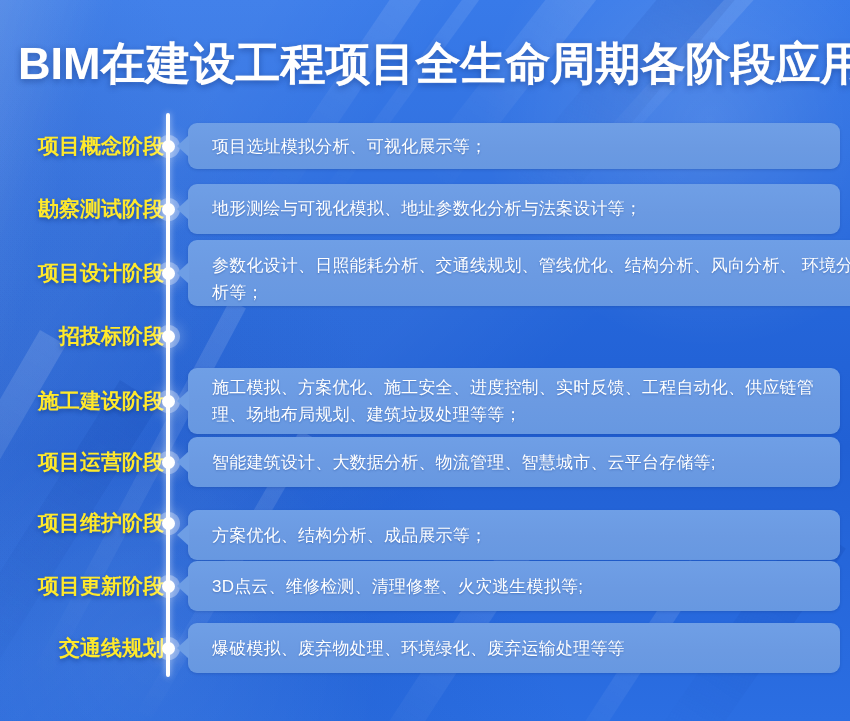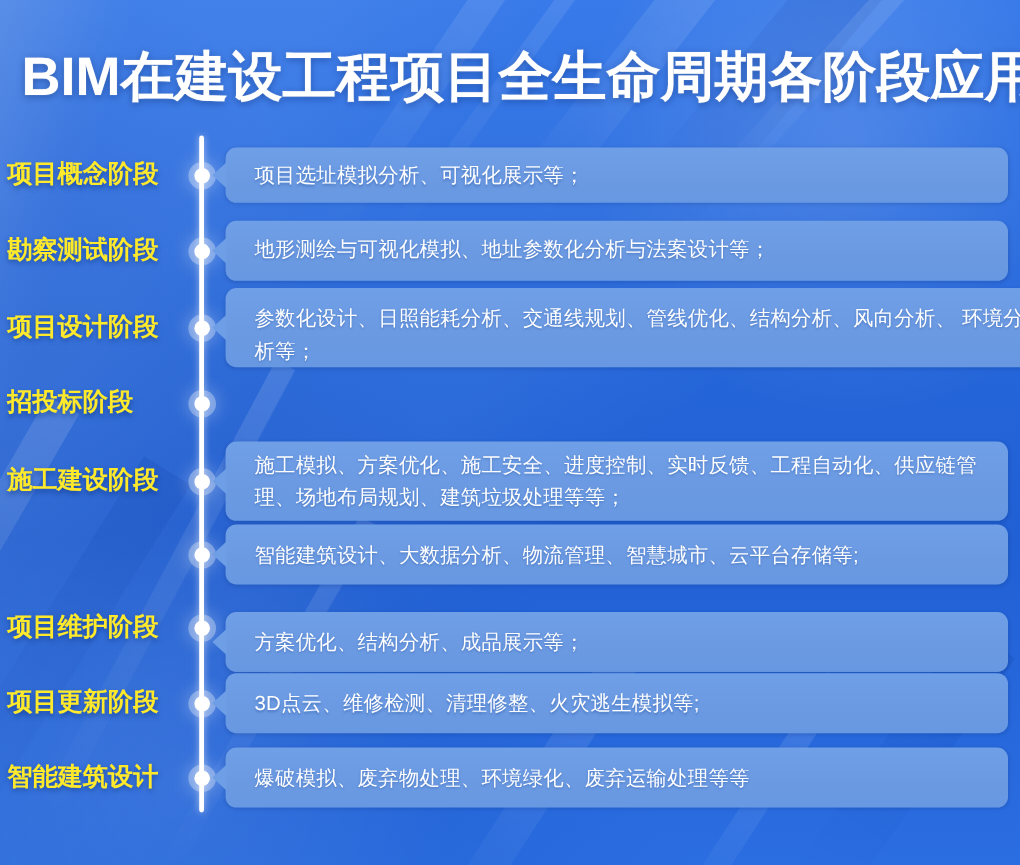--- a/index.html
+++ b/index.html
@@ -51,21 +51,21 @@
   
   .timeline-line{
     position:absolute;left:166px;top:113px;width:4px;height:564px;
     background:#ffffff;border-radius:2px;
     box-shadow:0 0 6px rgba(255,255,255,0.55);
   }
   .rows{position:absolute;left:0;top:0;width:850px;height:721px;}
   .row{position:absolute;left:0;width:850px;}
 
   .stage-label{
-    position:absolute;left:6px;width:148px;
+    position:absolute;left:16px;width:148px;text-align:right;
     color:#ffe92b;font-weight:bold;font-size:21px;line-height:26px;
     white-space:nowrap;
     text-shadow:0 2px 4px rgba(10,45,120,0.55);
   }
   .dot{
     position:absolute;left:168px;top:50%;
     width:13px;height:13px;margin-left:-6.5px;margin-top:-6.5px;
     background:#ffffff;border-radius:50%;
     box-shadow:0 0 0 5px rgba(255,255,255,0.30), 0 0 14px 6px rgba(255,255,255,0.28);
   }
@@ -153,20 +153,21 @@
 
     <div class="row" style="top:368px;height:82px;border-radius:20px;">
       <div class="stage-label" style="top:20px;">施工建设阶段</div>
       <div class="dot" style="top:33px;"></div>
       <div class="card" style="top:0;height:66px;">
         <div class="card-text">施工模拟、方案优化、施工安全、进度控制、实时反馈、工程自动化、供应链管理、场地布局规划、建筑垃圾处理等等；</div>
       </div>
     </div>
 
     <div class="row" style="top:437px;height:50px;">
+      <div class="stage-label" style="top:12px;">项目运营阶段</div>
       <div class="dot" style="top:25px;"></div>
       <div class="card" style="top:0;height:50px;">
         <div class="card-text">智能建筑设计、大数据分析、物流管理、智慧城市、云平台存储等;</div>
       </div>
     </div>
 
     <div class="row" style="top:498px;height:68px;">
       <div class="stage-label" style="top:12px;">项目维护阶段</div>
       <div class="dot" style="top:25px;"></div>
       <div class="card" style="top:12px;height:50px;">
@@ -176,21 +177,21 @@
 
     <div class="row" style="top:561px;height:50px;">
       <div class="stage-label" style="top:12px;">项目更新阶段</div>
       <div class="dot" style="top:25px;"></div>
       <div class="card" style="top:0;height:50px;">
         <div class="card-text">3D点云、维修检测、清理修整、火灾逃生模拟等;</div>
       </div>
     </div>
 
     <div class="row" style="top:623px;height:50px;">
-      <div class="stage-label" style="top:12px;">智能建筑设计</div>
+      <div class="stage-label" style="top:12px;">交通线规划</div>
       <div class="dot" style="top:25px;"></div>
       <div class="card" style="top:0;height:50px;">
         <div class="card-text">爆破模拟、废弃物处理、环境绿化、废弃运输处理等等</div>
       </div>
     </div>
 
   </div>
 </div>
 
 </body></html>

